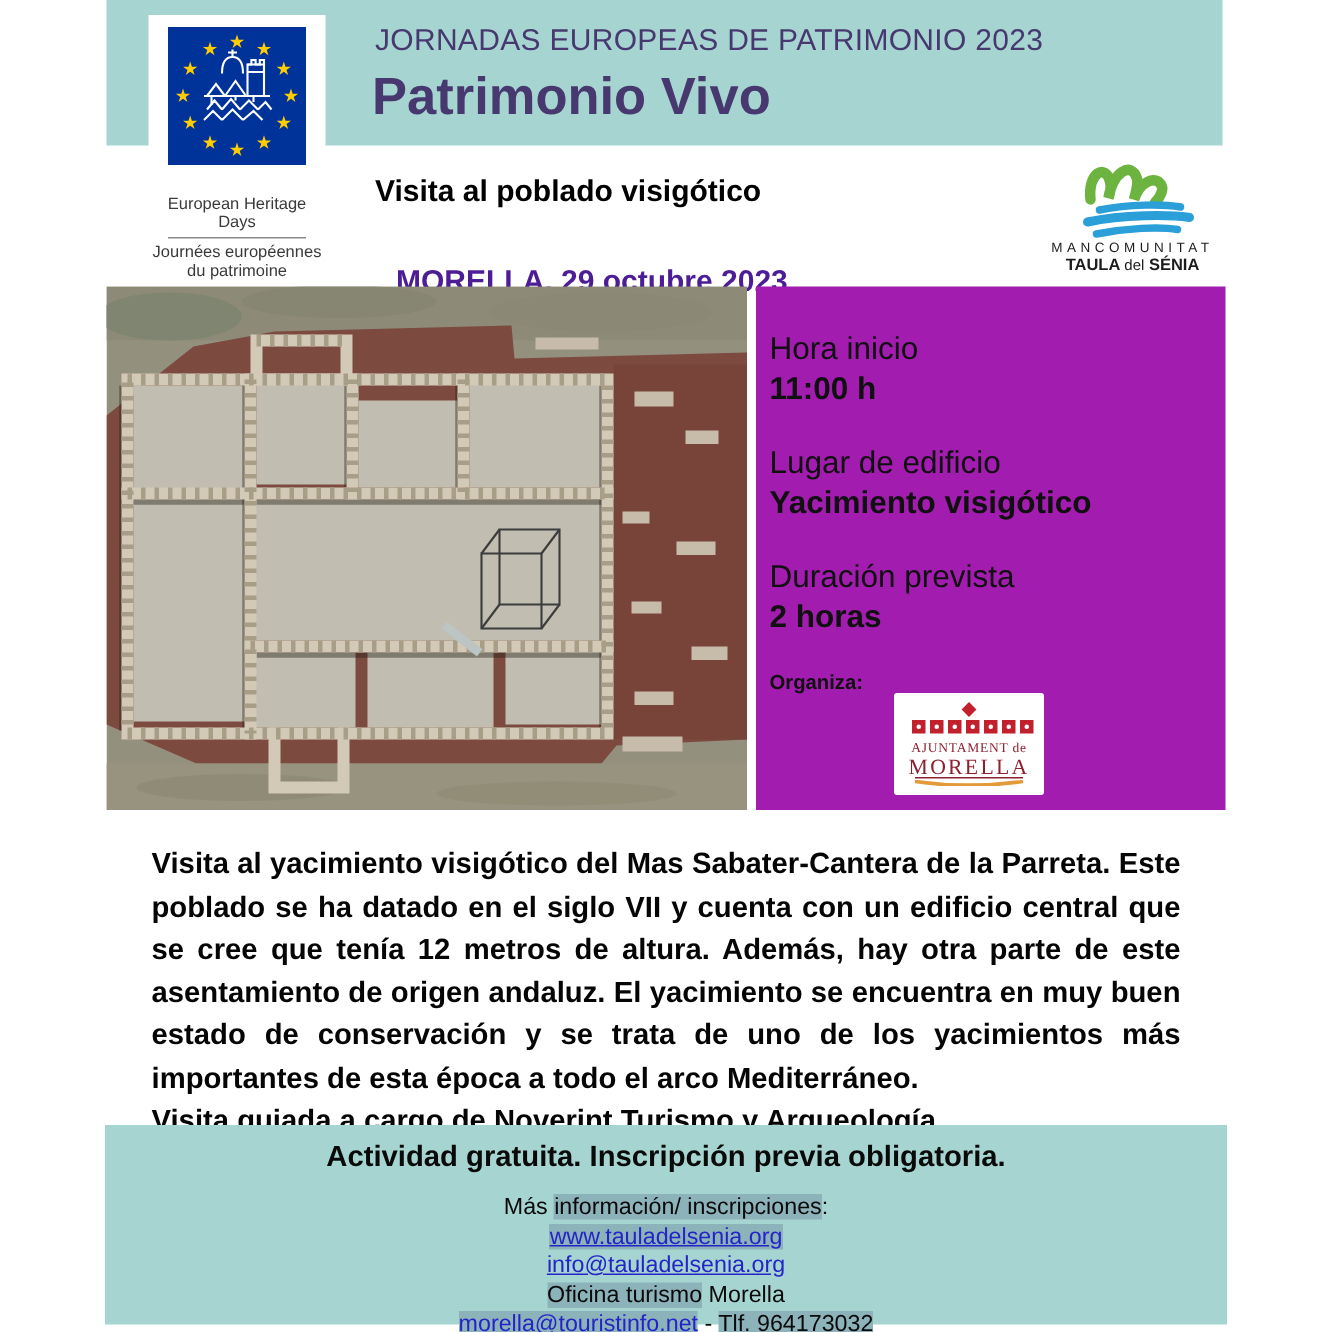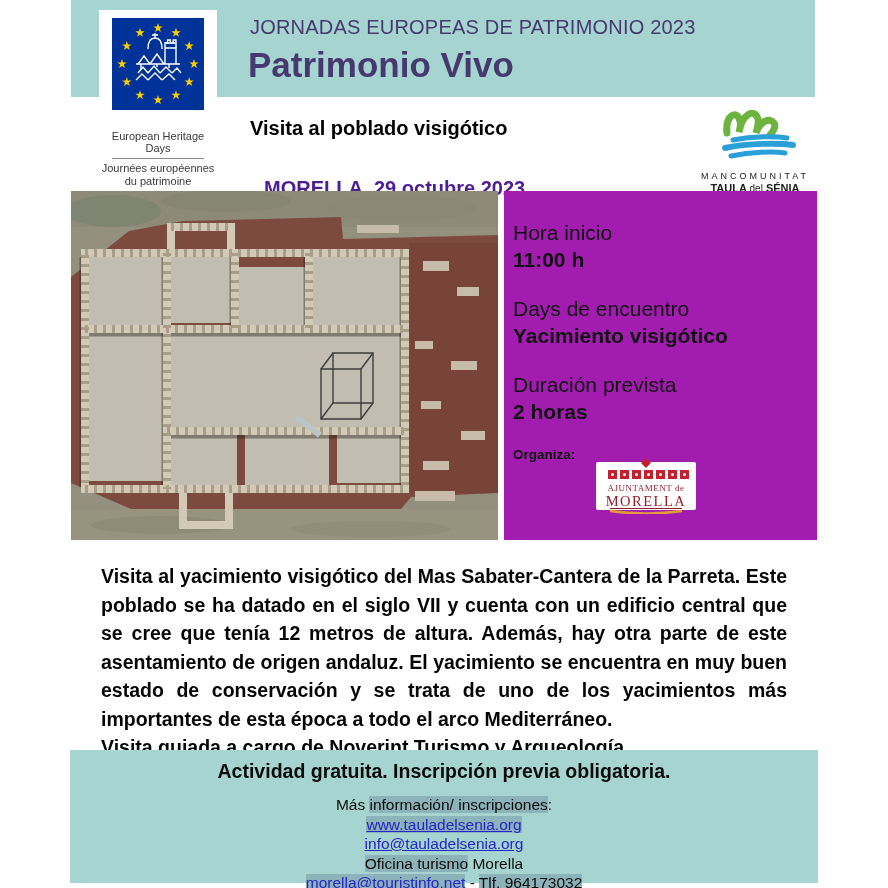--- a/index.html
+++ b/index.html
@@ -14,33 +14,33 @@
   .sub2{position:absolute;left:264px;top:150px;font-size:20px;font-weight:bold;color:#4c1d95;margin-top:27px;}
 
   .ehd{position:absolute;left:99px;top:10px;width:118px;background:#fff;text-align:center;padding:8px 0 6px;}
   .ehd svg{display:block;margin:0 auto;}
   .ehd-l1{font-size:11px;color:#3a3a3a;margin-top:20px;}
   .ehd-sep{border-top:1px solid #8a8a8a;width:92px;margin:4px auto 3px;}
   .ehd-l2{font-size:11px;color:#3a3a3a;line-height:13px;}
 
   .taula{position:absolute;left:690px;top:99px;width:130px;text-align:center;background:#fff;padding-bottom:3px;}
   .taula svg{display:block;margin:0 auto;}
-  .taula-l1{font-size:9px;letter-spacing:3px;color:#1c1c1c;margin-top:12px;white-space:nowrap;}
+  .taula-l1{font-size:9px;letter-spacing:3px;color:#1c1c1c;margin-top:1px;white-space:nowrap;}
   .taula-l2{font-size:11px;font-weight:bold;color:#1c1c1c;margin-top:1px;white-space:nowrap;}
   .taula-l2 .mid{font-weight:normal;font-size:10px;}
 
   
   .photo{position:absolute;left:71px;top:191px;width:427px;height:349px;}
   .info{position:absolute;left:504px;top:191px;width:313px;height:349px;background:#a21caf;
         box-sizing:border-box;padding:28px 0 0 9px;color:#101010;}
   .pair{margin-bottom:22px;}
   .pair .lbl{font-size:21px;line-height:27px;}
   .pair .val{font-size:21px;line-height:27px;font-weight:bold;}
   .org{font-size:13.5px;font-weight:bold;margin-top:4px;}
-  .morella-card{position:absolute;left:92px;top:271px;width:100px;height:48px;background:#fff;
+  .morella-card{position:absolute;left:92px;top:271px;width:100px;height:68px;background:#fff;
         border-radius:2px;display:flex;align-items:center;justify-content:center;}
 
   
   .desc{position:absolute;left:101px;top:562px;width:686px;font-size:19.5px;line-height:28.5px;
         font-weight:bold;color:#050505;text-align:justify;}
 
   
   .footer{position:absolute;left:70px;top:750px;width:748px;height:133px;background:#a6d5d1;
         text-align:center;color:#0a0a0a;}
   .notice{margin-top:10px;font-size:19.5px;font-weight:bold;}
@@ -181,21 +181,21 @@
     </g>
     <rect x="222" y="232" width="30" height="6" fill="#bcc4c4" transform="rotate(38 237 235)"></rect>
   </svg>
 
   <div class="info">
     <div class="pair">
       <div class="lbl">Hora inicio</div>
       <div class="val">11:00 h</div>
     </div>
     <div class="pair">
-      <div class="lbl">Days de encuentro</div>
+      <div class="lbl">Lugar de edificio</div>
       <div class="val">Yacimiento visigótico</div>
     </div>
     <div class="pair">
       <div class="lbl">Duración prevista</div>
       <div class="val">2 horas</div>
     </div>
     <div class="org">Organiza:</div>
 
     <div class="morella-card">
       <svg width="96" height="56" viewBox="0 0 96 56">

